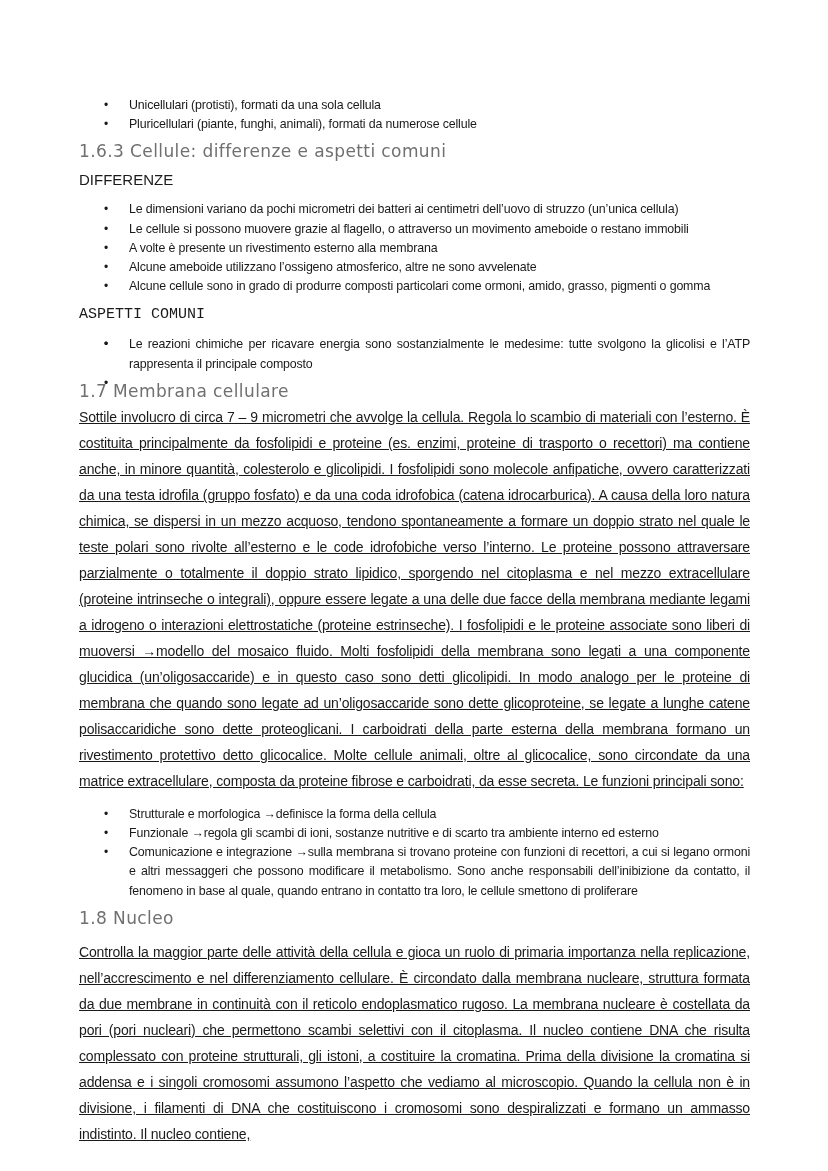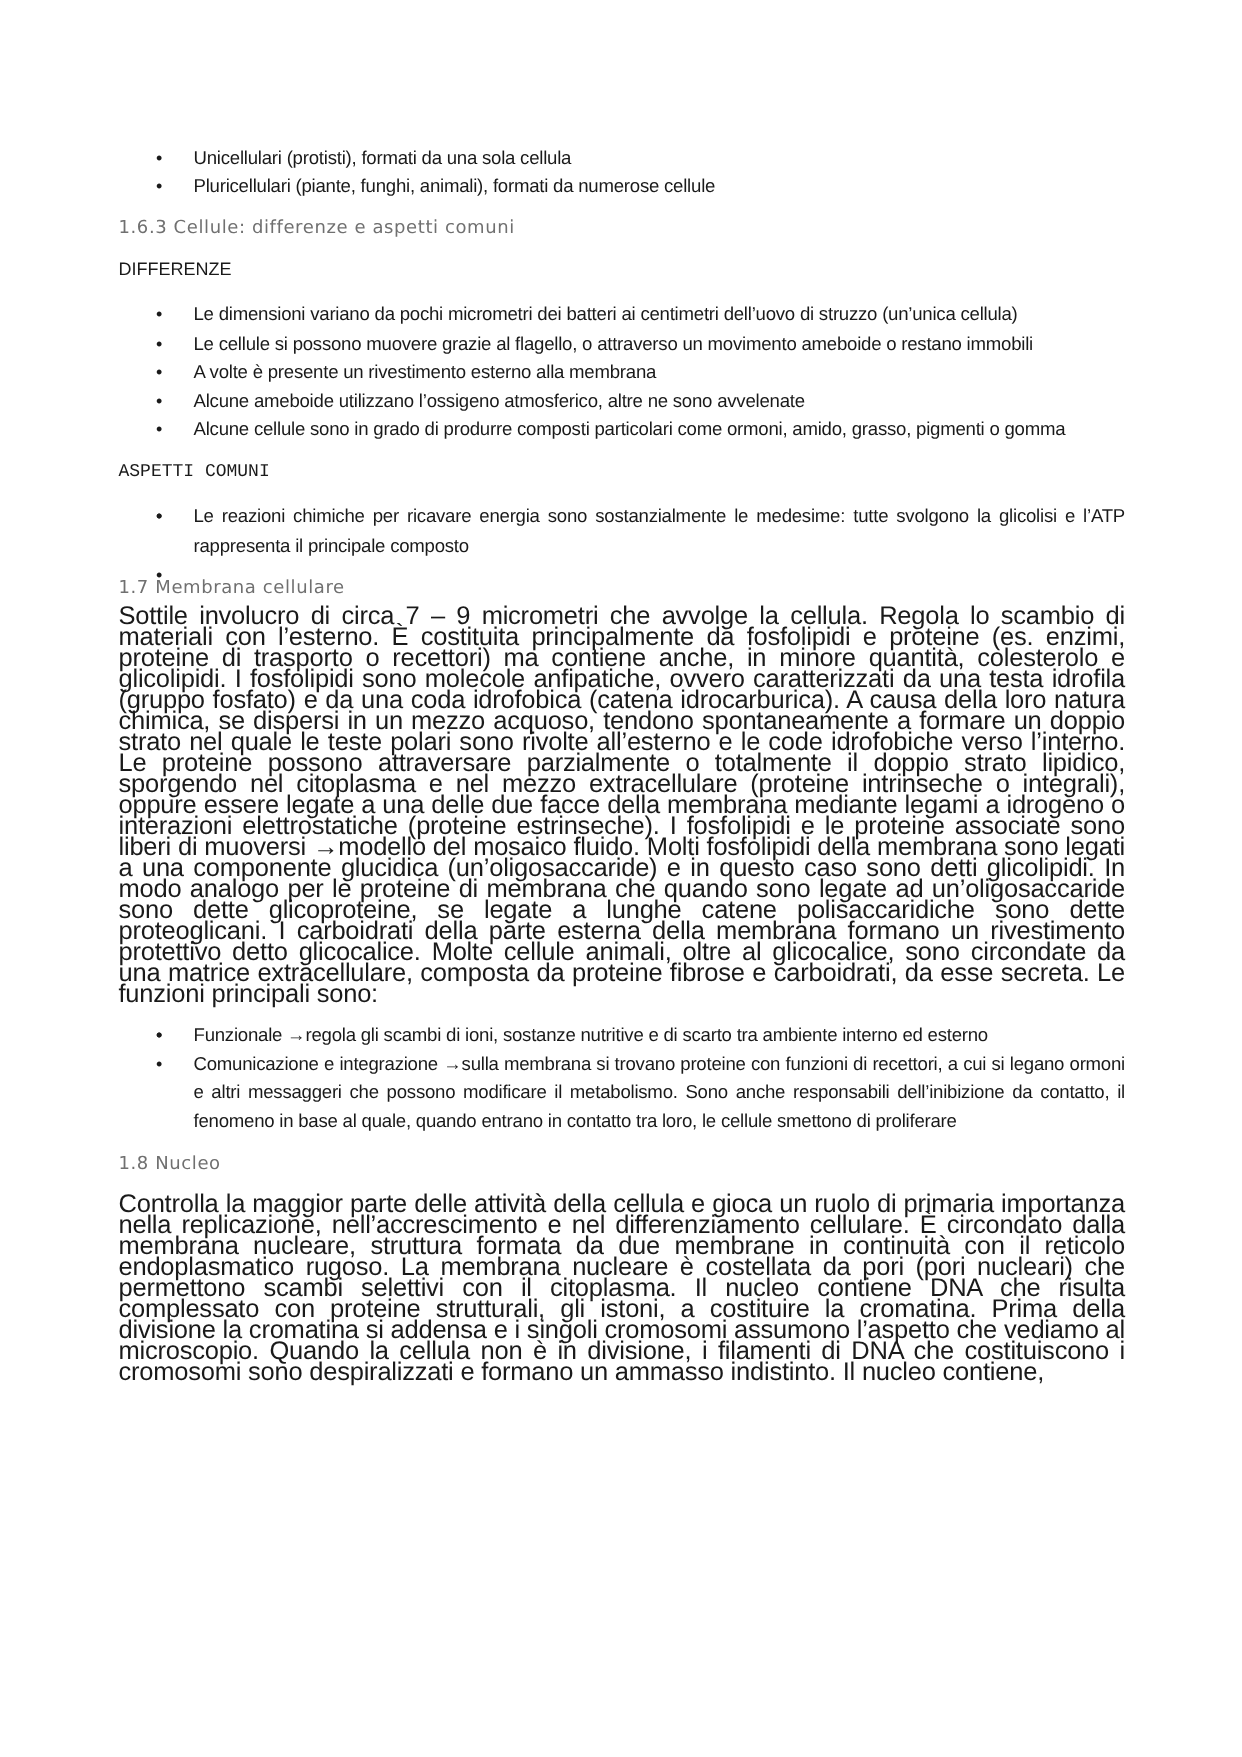--- a/index.html
+++ b/index.html
@@ -1,22 +1,22 @@
 <!DOCTYPE html>
 <html><head>
 <meta charset="utf-8">
 <style>
   html, body { margin:0; padding:0; background:#ffffff; }
   body { width:828px; height:1171px; position:relative; overflow:hidden;
          font-family:"Liberation Sans", sans-serif; color:#1a1a1a; }
   .page { position:absolute; left:79px; top:96px; width:671px; }
-  .para { font-size:17px; line-height:14px; text-align:justify; margin:0; letter-spacing:-0.15px; }
-  .h { font-family:"DejaVu Sans", sans-serif; font-size:12px; color:#707070; letter-spacing:0.4px;
+  .para { font-size:14px; line-height:26px; text-align:justify; margin:0; letter-spacing:-0.15px;text-decoration:underline; }
+  .h { font-family:"DejaVu Sans", sans-serif; font-size:17px; color:#707070; letter-spacing:0.4px;
        margin:0; line-height:22px; font-weight:normal; }
-  .label { font-size:12px; line-height:19px; margin:0; }
+  .label { font-size:15px; line-height:19px; margin:0; }
   ul { list-style:none; margin:0; padding:0; }
   li { position:relative; padding-left:50px; font-size:12.4px; line-height:19.2px; text-align:justify; letter-spacing:-0.15px; }
   li .bullet { position:absolute; left:25px; top:0; font-size:12px; }
 </style>
 </head>
 <body>
 
 <div class="page">
 
   <ul style="margin-bottom:6px;">
@@ -42,21 +42,21 @@
     <li><span class="bullet">•</span></li>
     <li><span class="bullet">•</span><span>Le reazioni chimiche per ricavare energia sono sostanzialmente le medesime: tutte svolgono la glicolisi e l’ATP rappresenta il principale composto</span></li>
     <li><span class="bullet">•</span></li>
   </ul>
 
   <h2 class="h" style="margin-bottom:2px;">1.7 Membrana cellulare</h2>
 
   <p class="para" style="margin-bottom:11px;">Sottile involucro di circa 7 – 9 micrometri che avvolge la cellula. Regola lo scambio di materiali con l’esterno. È costituita principalmente da fosfolipidi e proteine (es. enzimi, proteine di trasporto o recettori) ma contiene anche, in minore quantità, colesterolo e glicolipidi. I fosfolipidi sono molecole anfipatiche, ovvero caratterizzati da una testa idrofila (gruppo fosfato) e da una coda idrofobica (catena idrocarburica). A causa della loro natura chimica, se dispersi in un mezzo acquoso, tendono spontaneamente a formare un doppio strato nel quale le teste polari sono rivolte all’esterno e le code idrofobiche verso l’interno. Le proteine possono attraversare parzialmente o totalmente il doppio strato lipidico, sporgendo nel citoplasma e nel mezzo extracellulare (proteine intrinseche o integrali), oppure essere legate a una delle due facce della membrana mediante legami a idrogeno o interazioni elettrostatiche (proteine estrinseche). I fosfolipidi e le proteine associate sono liberi di muoversi →modello del mosaico fluido. Molti fosfolipidi della membrana sono legati a una componente glucidica (un’oligosaccaride) e in questo caso sono detti glicolipidi. In modo analogo per le proteine di membrana che quando sono legate ad un’oligosaccaride sono dette glicoproteine, se legate a lunghe catene polisaccaridiche sono dette proteoglicani. I carboidrati della parte esterna della membrana formano un rivestimento protettivo detto glicocalice. Molte cellule animali, oltre al glicocalice, sono circondate da una matrice extracellulare, composta da proteine fibrose e carboidrati, da esse secreta. Le funzioni principali sono:</p>
 
   <ul style="margin-bottom:6px;">
-    <li><span class="bullet">•</span></li>
+    <li><span class="bullet">•</span><span>Strutturale e morfologica →definisce la forma della cellula</span></li>
     <li><span class="bullet">•</span><span>Funzionale →regola gli scambi di ioni, sostanze nutritive e di scarto tra ambiente interno ed esterno</span></li>
     <li><span class="bullet">•</span><span>Comunicazione e integrazione →sulla membrana si trovano proteine con funzioni di recettori, a cui si legano ormoni e altri messaggeri che possono modificare il metabolismo. Sono anche responsabili dell’inibizione da contatto, il fenomeno in base al quale, quando entrano in contatto tra loro, le cellule smettono di proliferare</span></li>
   </ul>
 
   <h2 class="h" style="margin-bottom:10px;">1.8 Nucleo</h2>
 
   <p class="para">Controlla la maggior parte delle attività della cellula e gioca un ruolo di primaria importanza nella replicazione, nell’accrescimento e nel differenziamento cellulare. È circondato dalla membrana nucleare, struttura formata da due membrane in continuità con il reticolo endoplasmatico rugoso. La membrana nucleare è costellata da pori (pori nucleari) che permettono scambi selettivi con il citoplasma. Il nucleo contiene DNA che risulta complessato con proteine strutturali, gli istoni, a costituire la cromatina. Prima della divisione la cromatina si addensa e i singoli cromosomi assumono l’aspetto che vediamo al microscopio. Quando la cellula non è in divisione, i filamenti di DNA che costituiscono i cromosomi sono despiralizzati e formano un ammasso indistinto. Il nucleo contiene,</p>
 
 </div>
 

